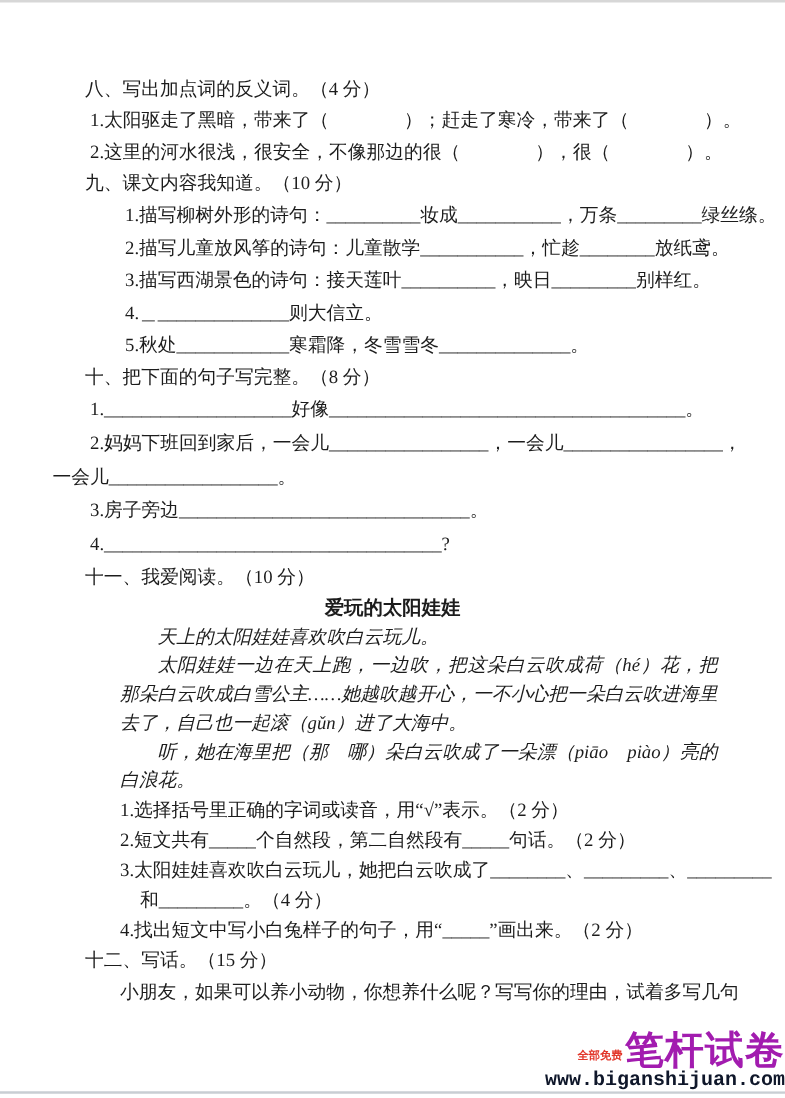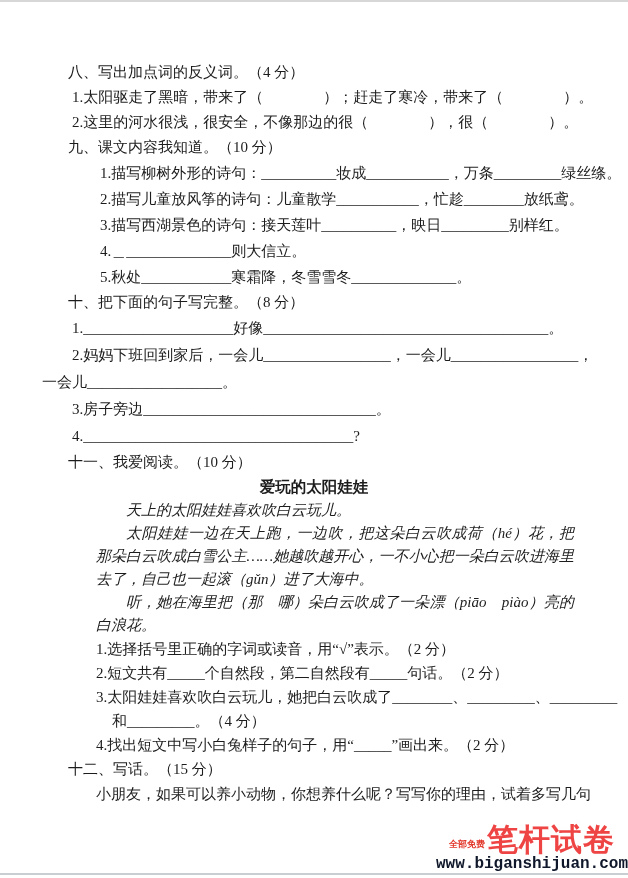--- a/index.html
+++ b/index.html
@@ -22,28 +22,28 @@
   }
   .passage{margin:0 54px 0 96px;font-size:15px;line-height:23px;font-style:italic;text-align:justify;}
   .passage p{margin:0;text-indent:2em;}
   .q{padding-left:96px;font-size:15px;line-height:24px;height:24px;white-space:nowrap;}
   .q.qcont{padding-left:112px;}
   .prompt{padding-left:96px;font-size:15px;line-height:25px;white-space:nowrap;}
   .watermark{
     position:absolute;right:0;bottom:5px;background:#ffffff;
     text-align:right;padding-left:4px;z-index:5;
   }
-  .wm-row{display:flex;align-items:flex-end;justify-content:center;}
+  .wm-row{display:flex;align-items:flex-end;justify-content:flex-end;}
   .wm-free{
     color:#e2372b;font-size:9px;font-weight:700;line-height:1;
     margin:0 2px 6px 0;font-family:"Liberation Sans","DejaVu Sans",sans-serif;white-space:nowrap;
   }
   .wm-brand{
     font-family:"Liberation Sans","DejaVu Sans",sans-serif;font-weight:900;
-    font-size:31px;line-height:1.0;letter-spacing:1px;color:#ef4444;white-space:nowrap;
+    font-size:31px;line-height:1.0;letter-spacing:1px;color:#a21caf;white-space:nowrap;
   }
   .wm-url{
     font-family:"Liberation Mono","DejaVu Sans Mono",monospace;font-weight:700;
     font-size:16px;line-height:1.15;color:#0f172a;white-space:nowrap;
   }
 </style>
 </head>
 <body>
 
 <div class="rule-top"></div>

